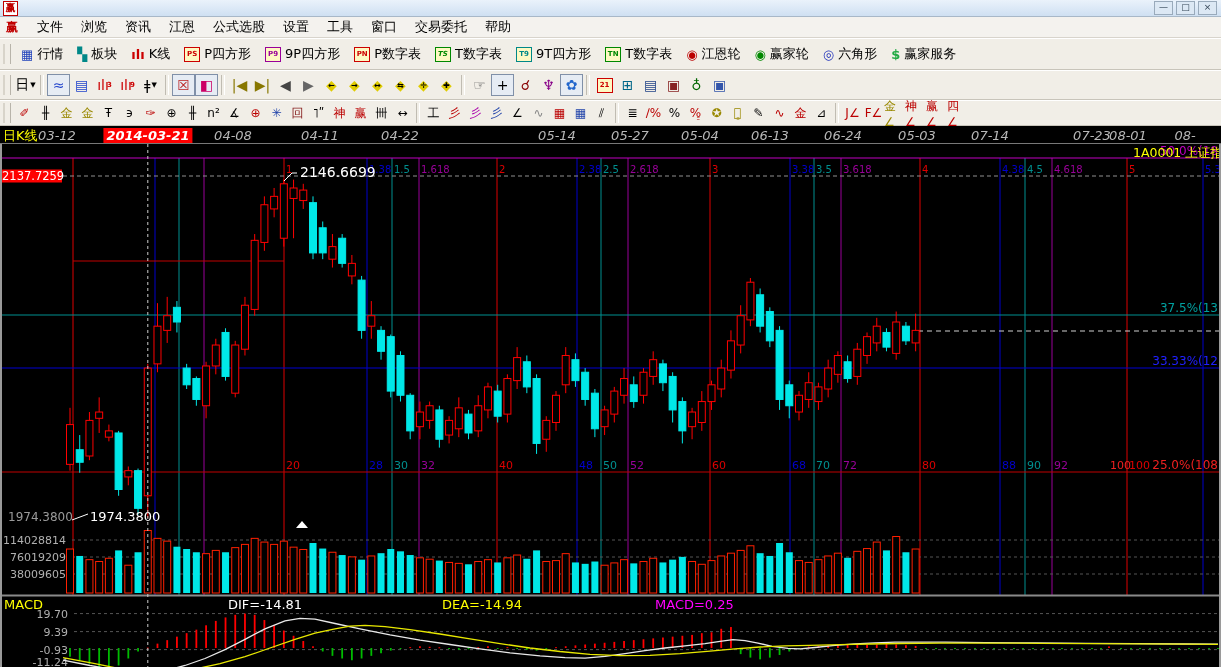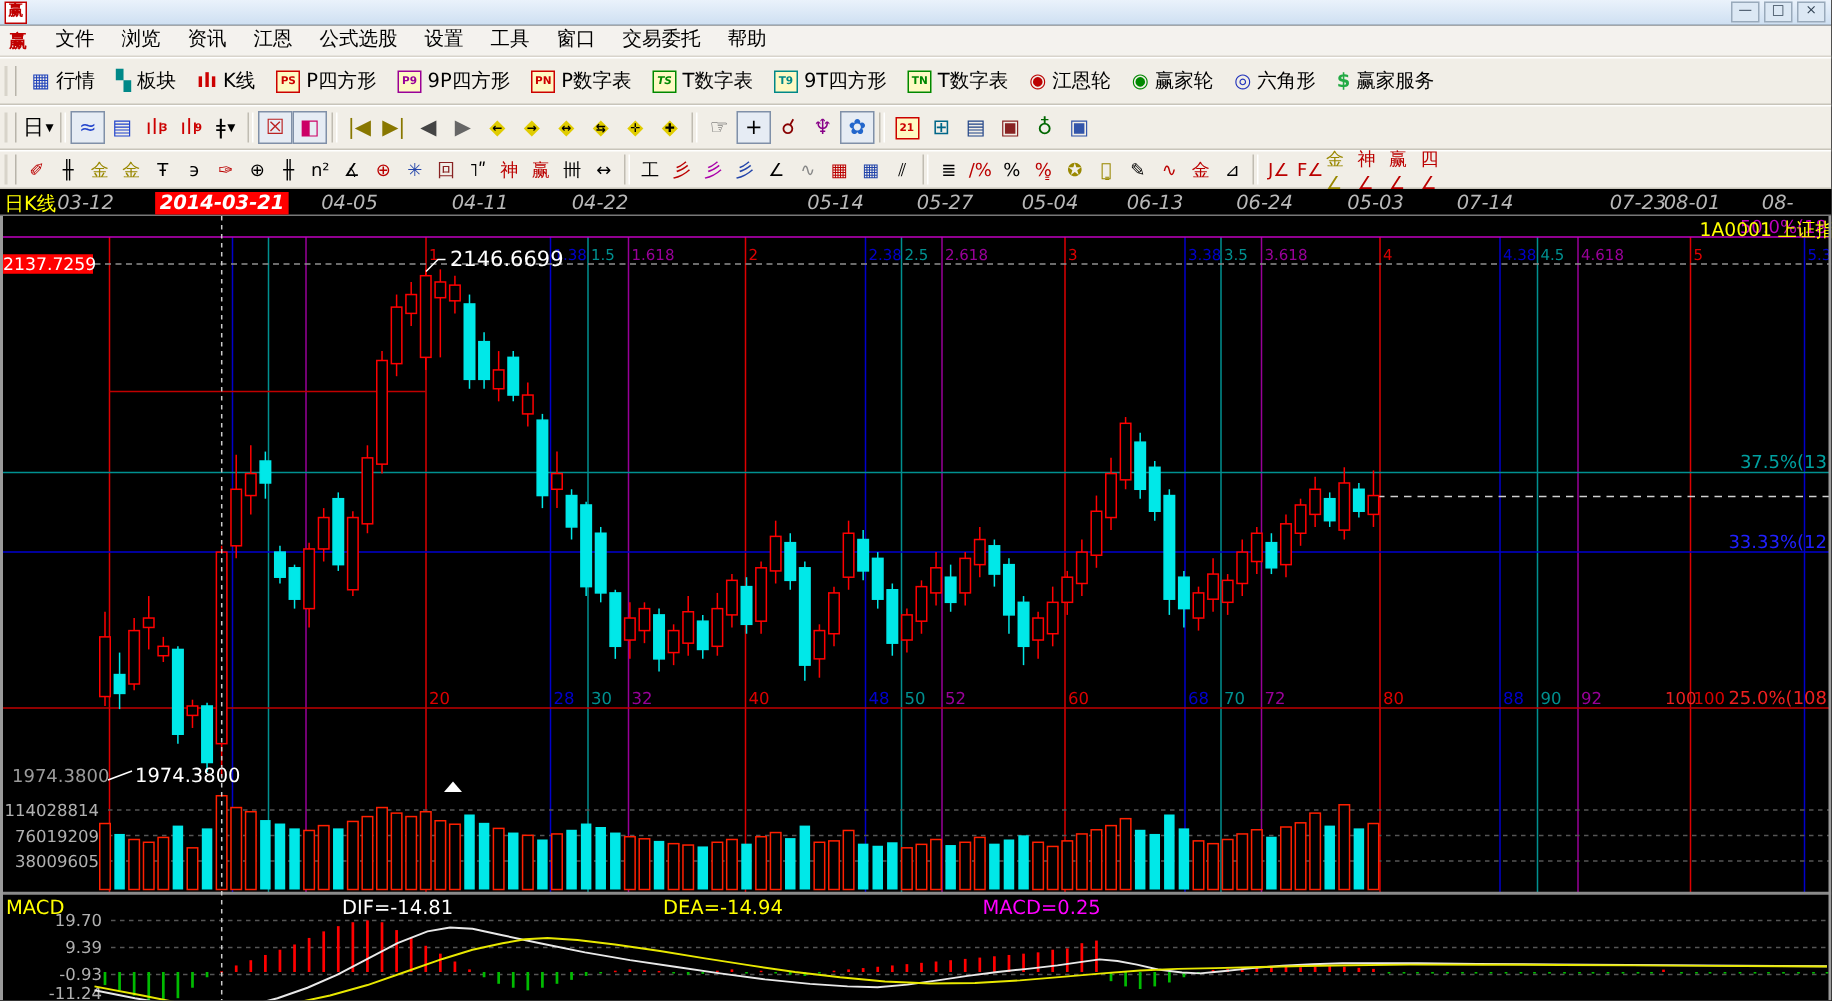--- a/index.html
+++ b/index.html
@@ -370,21 +370,21 @@
       </span>
       <span class="tb-btn">
         <span style="color: rgb(187, 0, 0);">四∠</span>
       </span>
     </div>
 
   <div id="datestrip">
     <span id="periodlbl">日K线</span>
   <span class="dlbl" style="left: 57px;">03-12</span>
       <span class="dlbl hl" style="left: 148px;">2014-03-21</span>
-      <span class="dlbl" style="left: 233px;">04-05</span>
+      <span class="dlbl" style="left: 233px;">04-08</span>
       <span class="dlbl" style="left: 320px;">04-11</span>
       <span class="dlbl" style="left: 400px;">04-22</span>
       <span class="dlbl" style="left: 480px; margin-top: 32px;">05-05</span>
       <span class="dlbl" style="left: 557px;">05-14</span>
       <span class="dlbl" style="left: 630px;">05-27</span>
       <span class="dlbl" style="left: 700px;">05-04</span>
       <span class="dlbl" style="left: 770px;">06-13</span>
       <span class="dlbl" style="left: 843px;">06-24</span>
       <span class="dlbl" style="left: 917px;">05-03</span>
       <span class="dlbl" style="left: 990px;">07-14</span>

